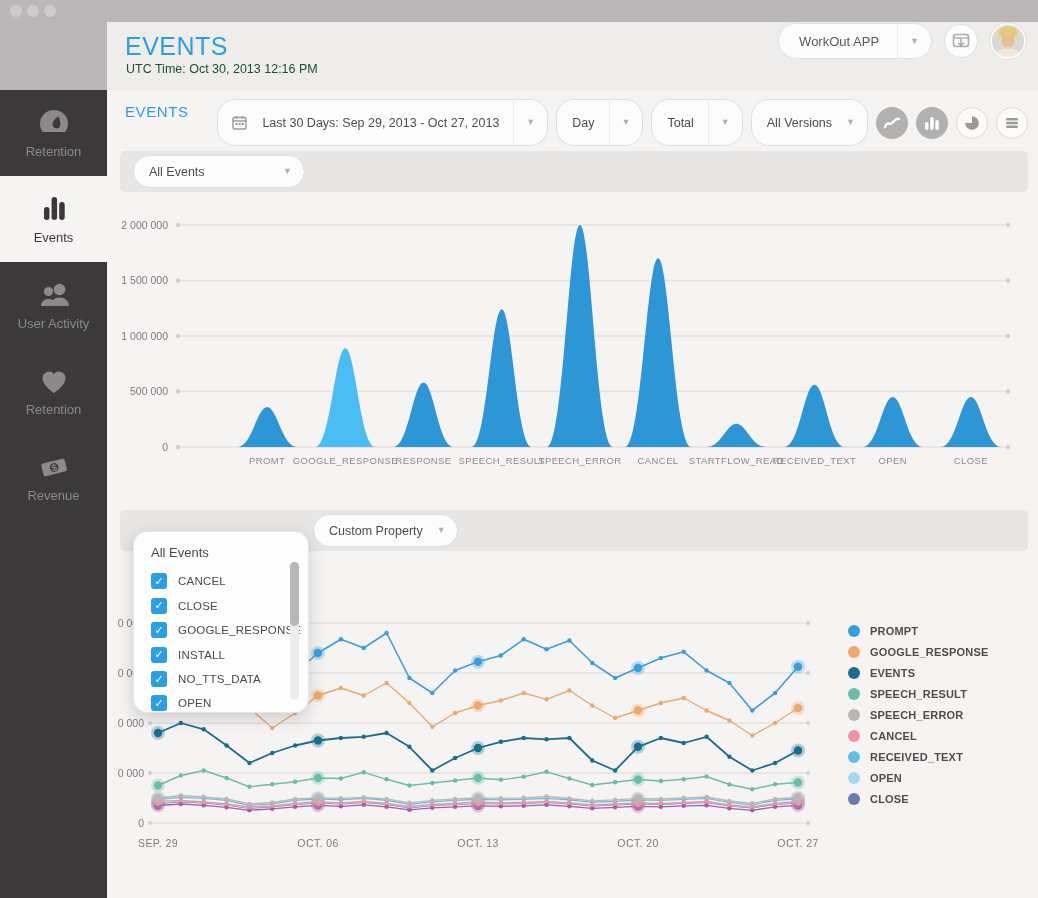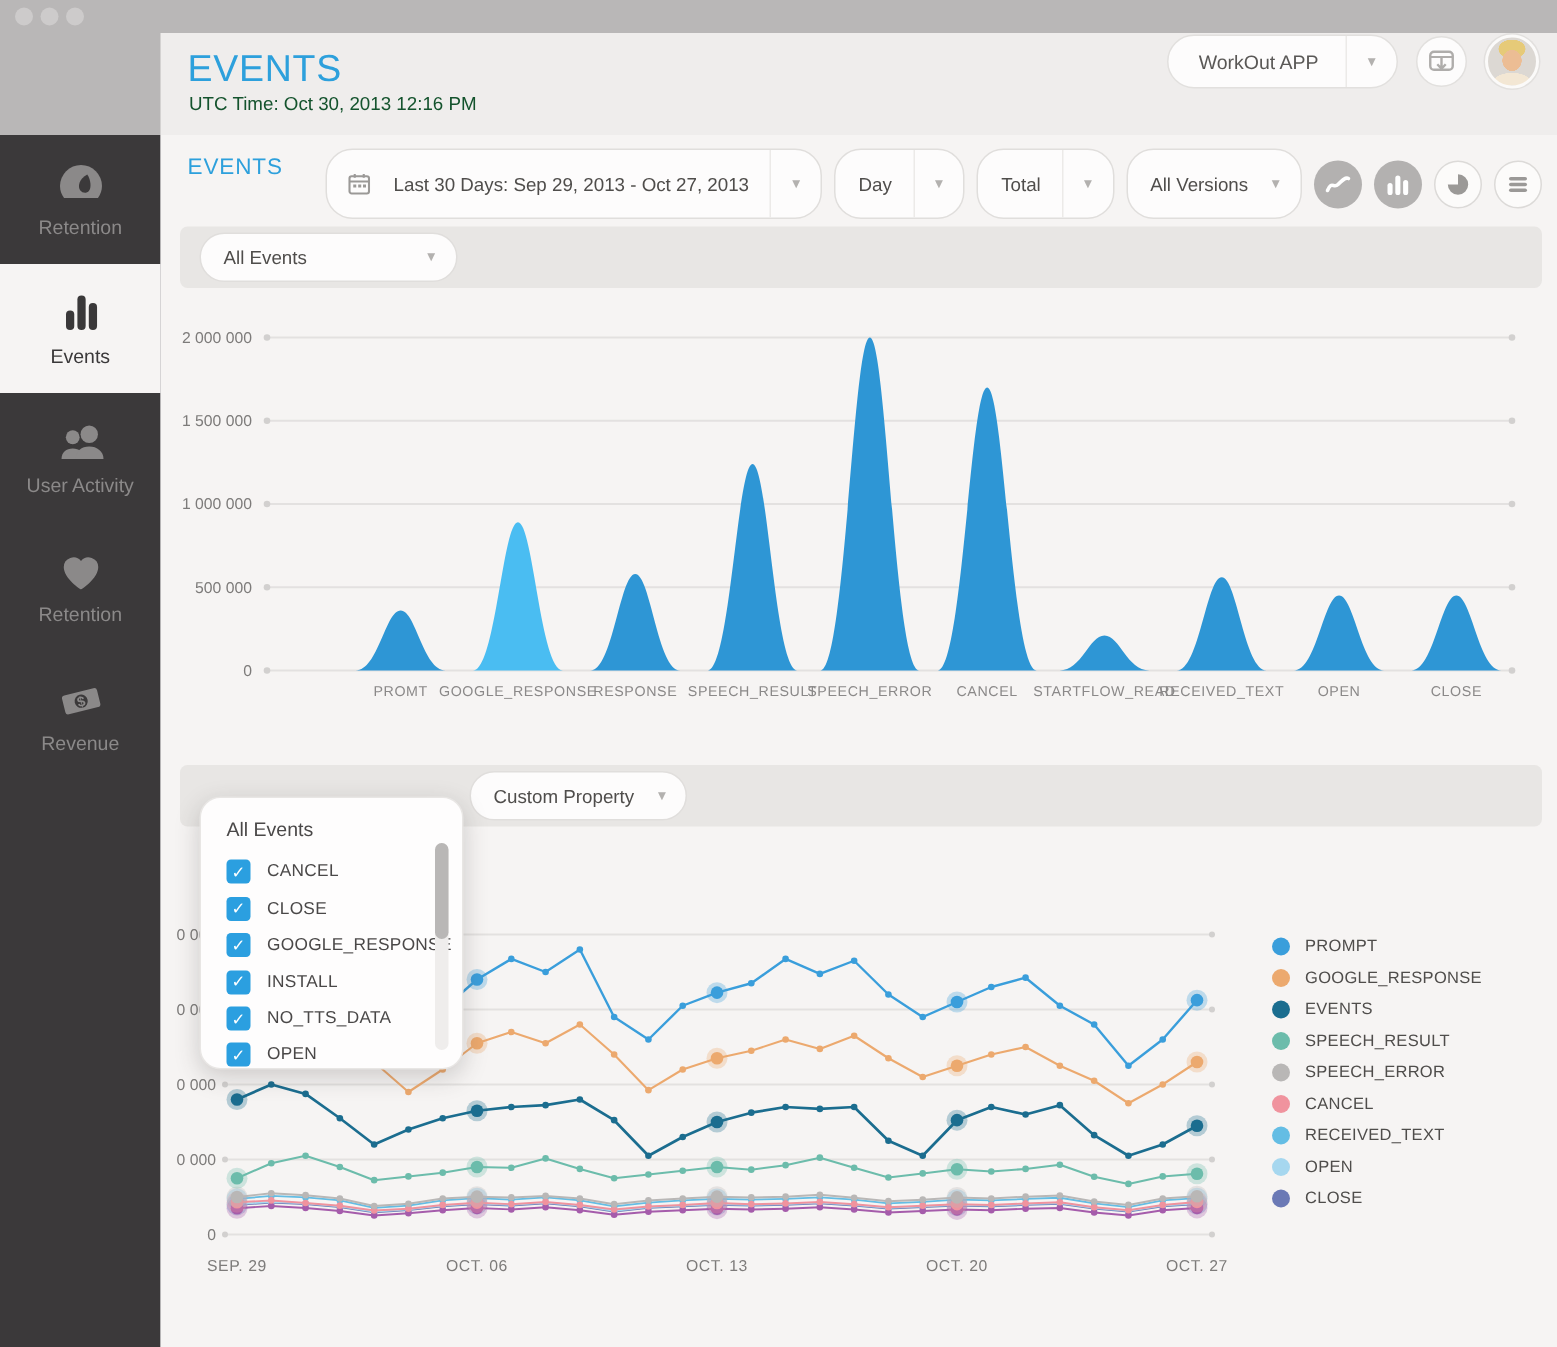--- a/index.html
+++ b/index.html
@@ -71,21 +71,21 @@
   .dropdown { position:absolute; left:26px; top:441px; width:176px; height:182px; background:#fefdfd; border:1px solid #e8e6e4; border-radius:14px; box-shadow:0 5px 16px rgba(60,56,54,.22); z-index:20; }
   .dd-header { position:absolute; left:17px; top:13px; font-size:13px; color:#4a4848; }
   .dd-item { position:absolute; left:17px; display:flex; align-items:center; gap:11px; cursor:pointer; }
   .dd-check { width:16px; height:16px; border-radius:3px; background:#2b9fe0; color:#fff; font-size:11px; display:flex; align-items:center; justify-content:center; }
   .dd-label { font-size:11.5px; color:#4a4848; letter-spacing:0.2px; }
   .dd-scroll { position:absolute; right:9px; top:30px; width:9px; height:138px; background:#efedec; border-radius:5px; }
   .dd-thumb { position:absolute; left:0; top:0; width:9px; height:64px; background:#b9b7b6; border-radius:5px; }
 
   
   .legend { position:absolute; left:741px; top:530px; }
-  .lg-item { display:flex; align-items:center; gap:10px; height:21px; cursor:pointer; }
+  .lg-item { display:flex; align-items:center; gap:10px; height:21px; cursor:pointer;font-weight:bold; }
   .lg-dot { width:12px; height:12px; border-radius:50%; }
   .lg-label { font-size:11px; color:#4f4d4b; letter-spacing:0.2px; }
 </style>
 </head>
 <body>
 
 <div class="stage">
 
   <div class="chrome">
     <div class="dot"></div>

